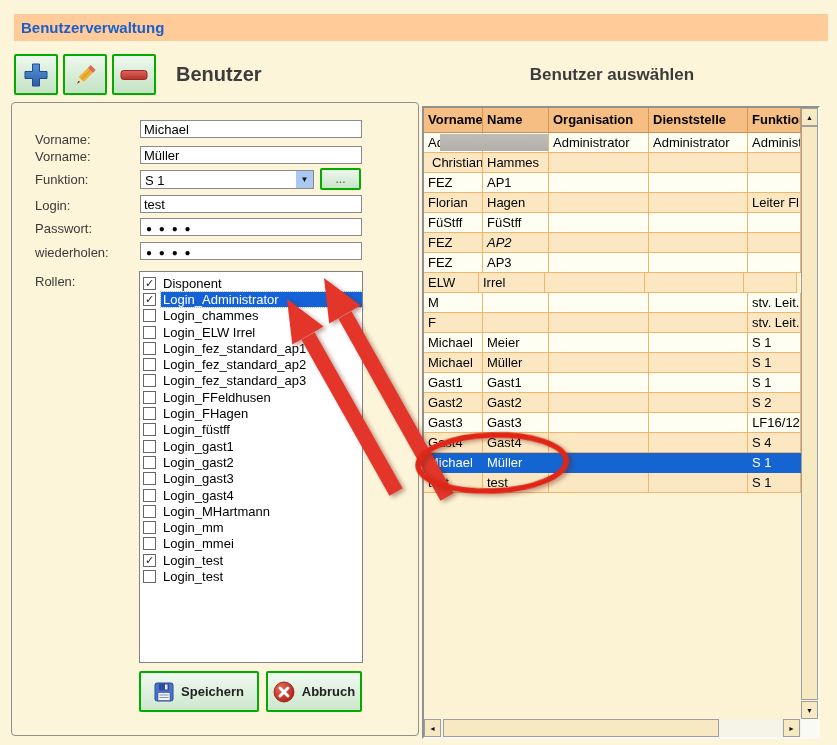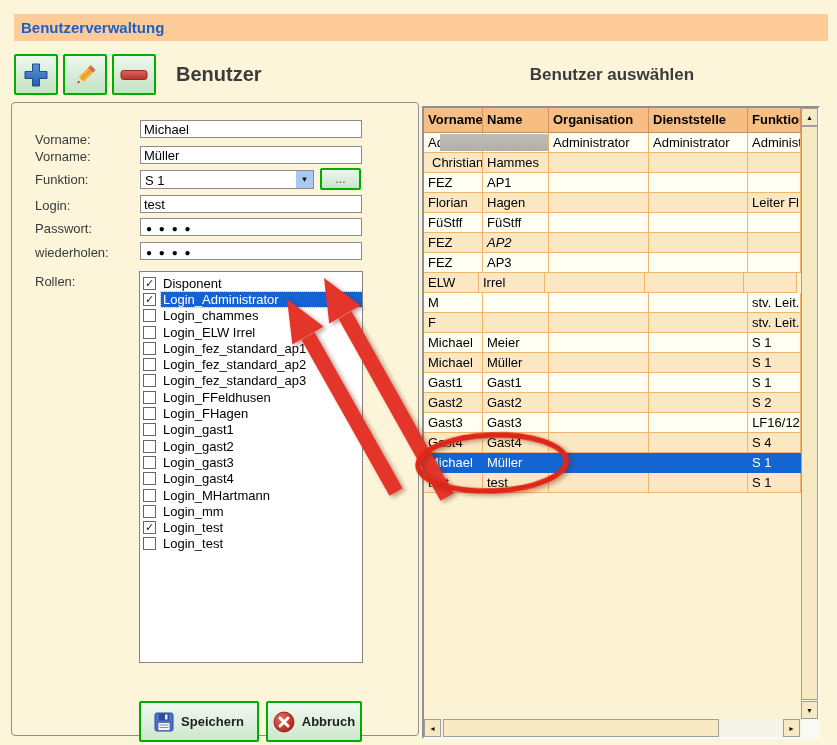--- a/index.html
+++ b/index.html
@@ -53,21 +53,21 @@
                    font-size:11px; line-height:11px; text-align:center; color:#222;
                    flex:0 0 13px; margin-right:5px; }
   .role-item .lbl { padding:0 2px; white-space:nowrap; }
   .role-item.selected .lbl { background:#1562D6; color:#fff; flex:1 1 auto;
                              outline:1px dotted #9CBCE8; }
 
   
   .bigbtn { position:absolute; top:671px; height:41px; border:2px solid #00AC00;
             border-radius:2px; background:linear-gradient(#F1F9F1,#CDE7CD);
             display:flex; align-items:center; justify-content:center; gap:7px;
-            font-size:13px; font-weight:bold; color:#222; cursor:pointer;margin-top:30px; }
+            font-size:13px; font-weight:bold; color:#222; cursor:pointer; }
   .save   { left:139px; width:120px; }
   .cancel { left:266px; width:96px; }
 
   
   .grid { position:absolute; left:422px; top:106px; width:398px; height:633px;
           border:2px solid; border-color:#909090 #FAFAF4 #FAFAF4 #909090;
           background:#FBF3D4; }
   .ghead { position:absolute; left:0; top:0; height:25px; display:flex; }
   .ghead .hc { background:#F7BE83; border-right:1px solid #D1955B; border-bottom:1px solid #C8905A;
                font-size:13px; font-weight:bold; color:#000; padding:4px 0 0 4px;
@@ -201,20 +201,24 @@
     <div class="role-item">
       <span class="cb"></span>
       <span class="lbl">Login_FFeldhusen</span>
     </div>
     <div class="role-item">
       <span class="cb"></span>
       <span class="lbl">Login_FHagen</span>
     </div>
     <div class="role-item">
       <span class="cb"></span>
+      <span class="lbl">Login_füstff</span>
+    </div>
+    <div class="role-item">
+      <span class="cb"></span>
       <span class="lbl">Login_gast1</span>
     </div>
     <div class="role-item">
       <span class="cb"></span>
       <span class="lbl">Login_gast2</span>
     </div>
     <div class="role-item">
       <span class="cb"></span>
       <span class="lbl">Login_gast3</span>
     </div>
@@ -222,20 +226,24 @@
       <span class="cb"></span>
       <span class="lbl">Login_gast4</span>
     </div>
     <div class="role-item">
       <span class="cb"></span>
       <span class="lbl">Login_MHartmann</span>
     </div>
     <div class="role-item">
       <span class="cb"></span>
       <span class="lbl">Login_mm</span>
+    </div>
+    <div class="role-item">
+      <span class="cb"></span>
+      <span class="lbl">Login_mmei</span>
     </div>
     <div class="role-item">
       <span class="cb">✓</span>
       <span class="lbl">Login_test</span>
     </div>
     <div class="role-item">
       <span class="cb"></span>
       <span class="lbl">Login_test</span>
     </div>
   </div>

